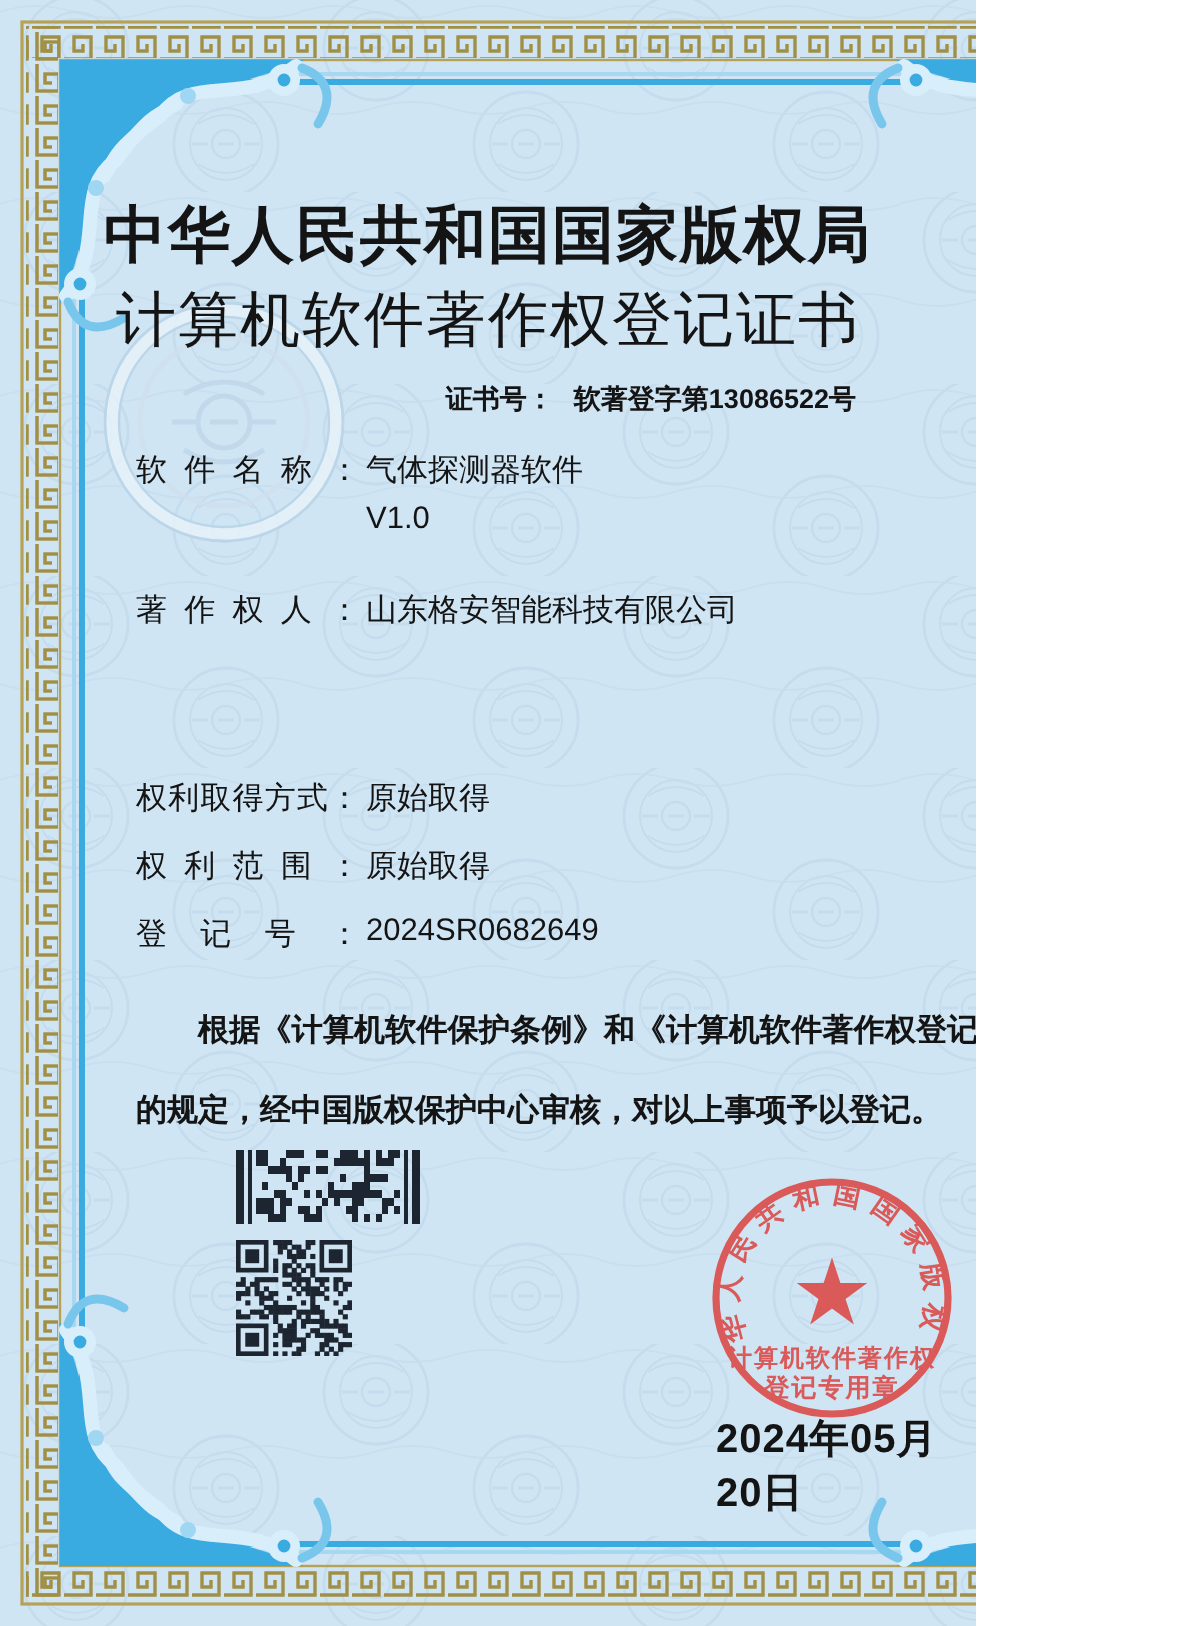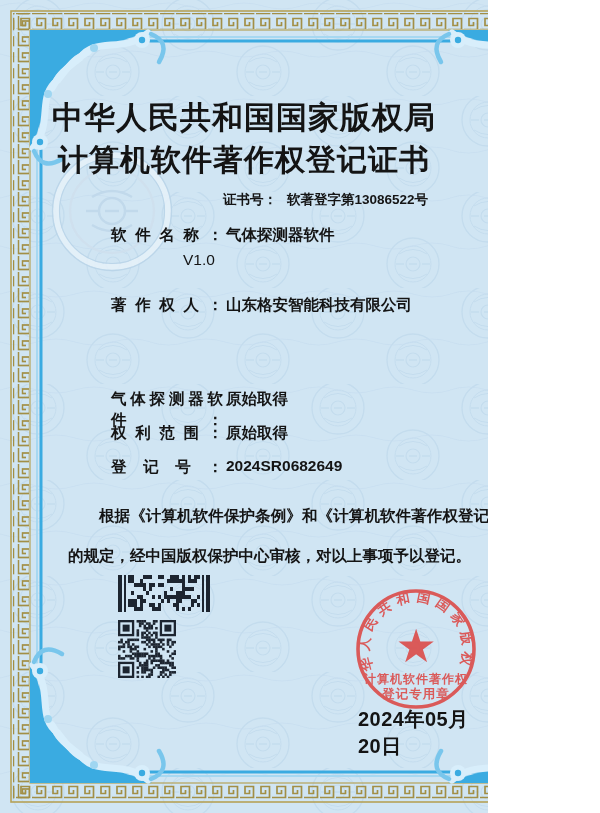--- a/index.html
+++ b/index.html
@@ -1,22 +1,22 @@
 <!DOCTYPE html>
 <html><head>
 <meta charset="utf-8">
 <style>
   html,body{margin:0;padding:0;}
   body{width:600px;height:813px;font-family:"Liberation Sans","DejaVu Sans",sans-serif;}
   .page{position:relative;width:488px;height:813px;background:#d0e5f3;overflow:hidden;color:#141414;}
   .decor{position:absolute;left:0;top:0;width:600px;height:813px;}
   .title{position:absolute;left:0;top:97px;width:100%;text-align:center;font-size:31px;font-weight:700;letter-spacing:1px;}
-  .subtitle{position:absolute;left:0;top:140px;width:100%;text-align:center;font-size:30px;font-weight:700;letter-spacing:1px;}
+  .subtitle{position:absolute;left:0;top:140px;width:100%;text-align:center;font-size:30px;font-weight:400;letter-spacing:1px;}
   .certno{position:absolute;right:60px;top:191px;font-size:13.5px;font-weight:700;display:flex;gap:10px;}
-  .row{position:absolute;left:68px;display:flex;font-size:15.5px;font-weight:700;margin-left:43px;}
+  .row{position:absolute;left:68px;display:flex;font-size:15.5px;font-weight:400;}
   .row .lbl{display:inline-block;width:112px;text-align:justify;text-align-last:justify;}
   .row .val{margin-left:3px;white-space:nowrap;}
   .version{position:absolute;left:183px;top:251px;font-size:15.5px;font-weight:400;}
   .statement{position:absolute;left:68px;top:496px;width:468px;font-size:15.5px;font-weight:700;line-height:40px;text-indent:2em;text-align:justify;}
   .barcode{position:absolute;left:118px;top:575px;width:92px;height:37px;}
   .qrcode{position:absolute;left:118px;top:620px;width:58px;height:58px;}
   .seal{position:absolute;left:350px;top:586px;width:132px;height:132px;}
   .date{position:absolute;left:358px;top:706px;font-size:20px;font-weight:700;letter-spacing:0.5px;}
 </style>
 </head>
@@ -106,21 +106,21 @@
     <span class="val">气体探测器软件</span>
   </div>
   <div class="version">V1.0</div>
 
   <div class="row" style="top:295px">
     <span class="lbl">著作权人：</span>
     <span class="val">山东格安智能科技有限公司</span>
   </div>
 
   <div class="row" style="top:389px">
-    <span class="lbl">气体探测器软件：</span>
+    <span class="lbl">权利取得方式：</span>
     <span class="val">原始取得</span>
   </div>
 
   <div class="row" style="top:423px">
     <span class="lbl">权利范围：</span>
     <span class="val">原始取得</span>
   </div>
 
   <div class="row" style="top:457px">
     <span class="lbl">登记号：</span>

